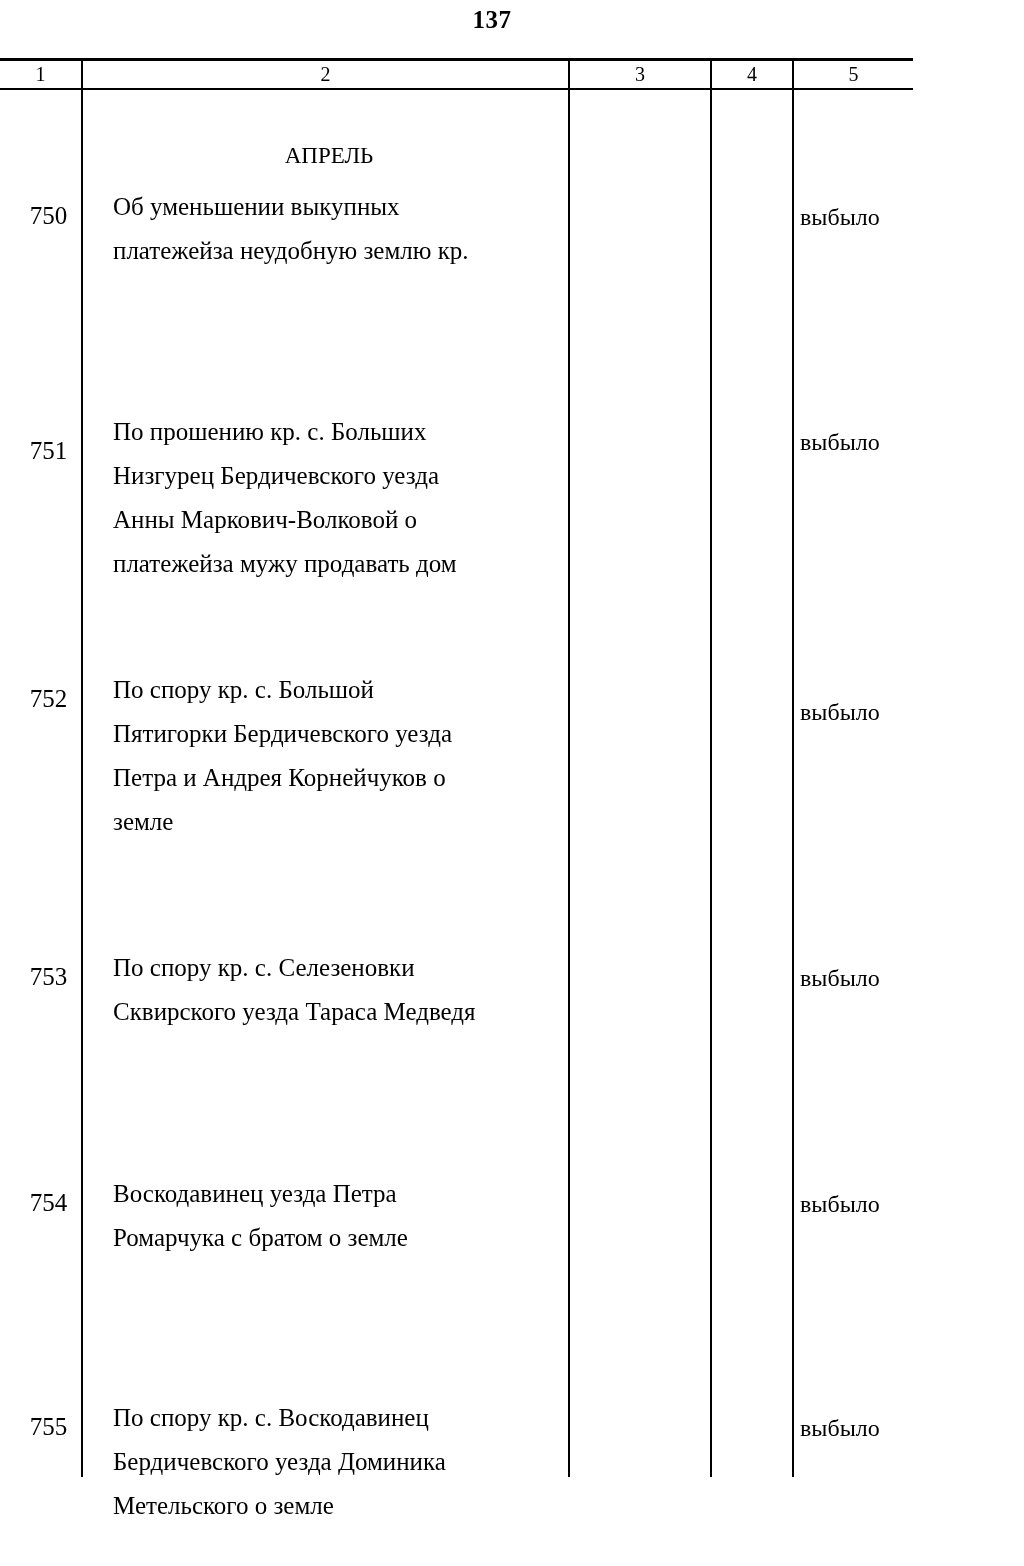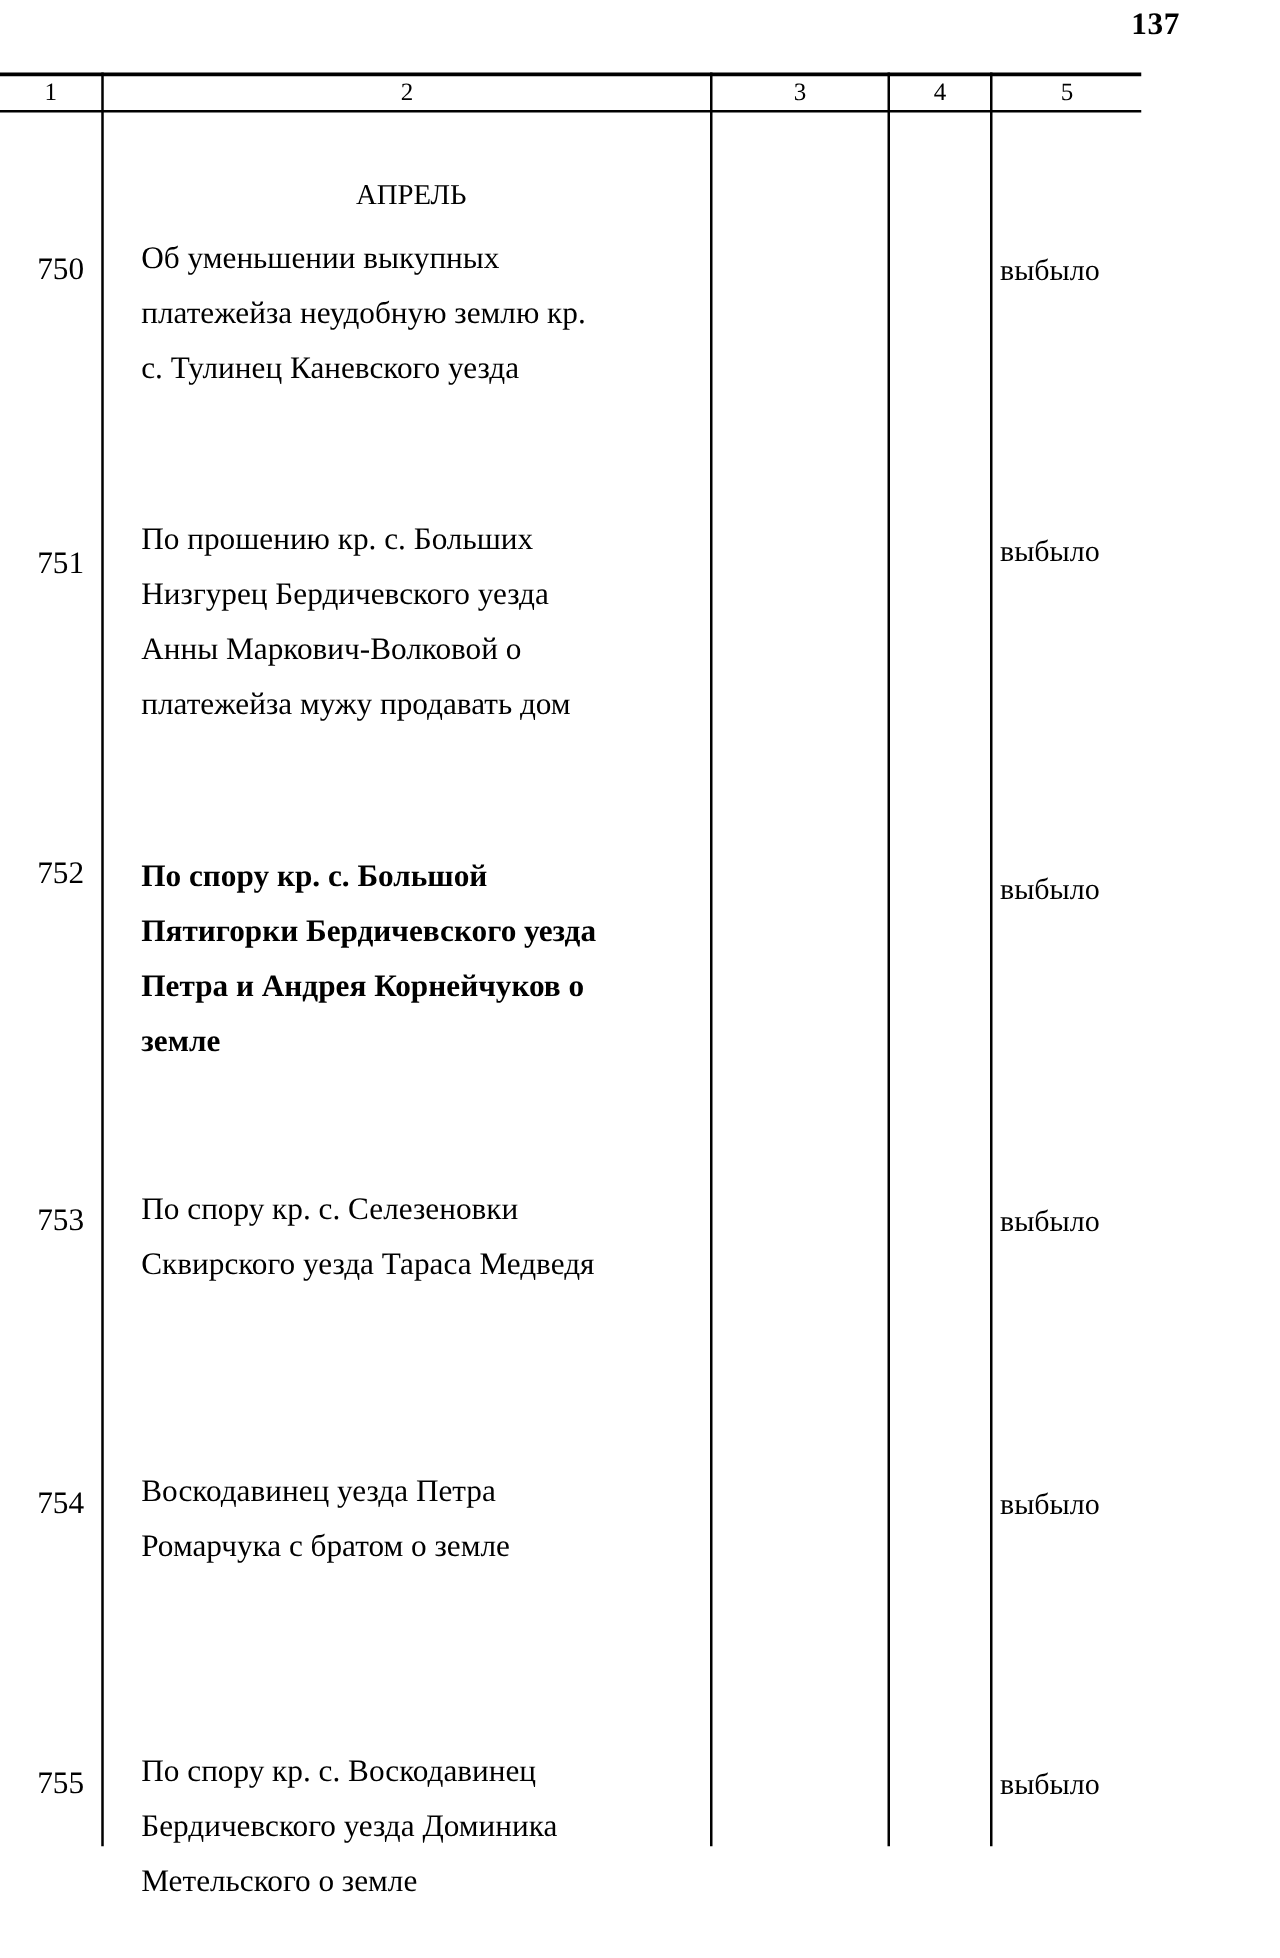--- a/index.html
+++ b/index.html
@@ -15,24 +15,25 @@
     color: #000000;
     overflow: hidden;
   }
 
   
   .page-number {
     position: absolute;
     top: 6px;
     left: 0;
     width: 944px;
-    text-align: right;
+    text-align: center;
     font-size: 25px;
     font-weight: 700;
     letter-spacing: 0.5px;
+    padding-left: 20px;
   }
 
   
   .table-wrap {
     position: absolute;
     left: 0px;
     top: 58px;
     width: 913px;
   }
 
@@ -139,39 +140,38 @@
 
   <div class="rows">
 
     <div class="section-title" style="top:54px;">АПРЕЛЬ</div>
 
     <div class="row">
       <div class="cell-num" style="top:113px;">750</div>
       <div class="cell-desc" style="top:95px;">
         <span>Об уменьшении выкупных</span>
         <span>платежейза неудобную землю кр.</span>
-        <span style="text-align-last:left;">с. Тулинец Каневского уезда</span>
       </div>
       <div class="cell-status" style="top:115px;">выбыло</div>
     </div>
 
     <div class="row">
       <div class="cell-num" style="top:338px;margin-top:10px;">751</div>
       <div class="cell-desc" style="top:320px;">
         <span>По прошению кр. с. Больших</span>
         <span>Низгурец Бердичевского уезда</span>
         <span>Анны Маркович-Волковой о</span>
         <span style="text-align-last:left;">платежейза мужу продавать дом</span>
       </div>
       <div class="cell-status" style="top:340px;">выбыло</div>
     </div>
 
     <div class="row">
       <div class="cell-num" style="top:596px;">752</div>
-      <div class="cell-desc" style="top:590px;font-weight:bold;">
+      <div class="cell-desc" style="top:578px;">
         <span>По спору кр. с. Большой</span>
         <span>Пятигорки Бердичевского уезда</span>
         <span>Петра и Андрея Корнейчуков о</span>
         <span style="text-align-last:left;">земле</span>
       </div>
       <div class="cell-status" style="top:610px;">выбыло</div>
     </div>
 
     <div class="row">
       <div class="cell-num" style="top:874px;">753</div>

